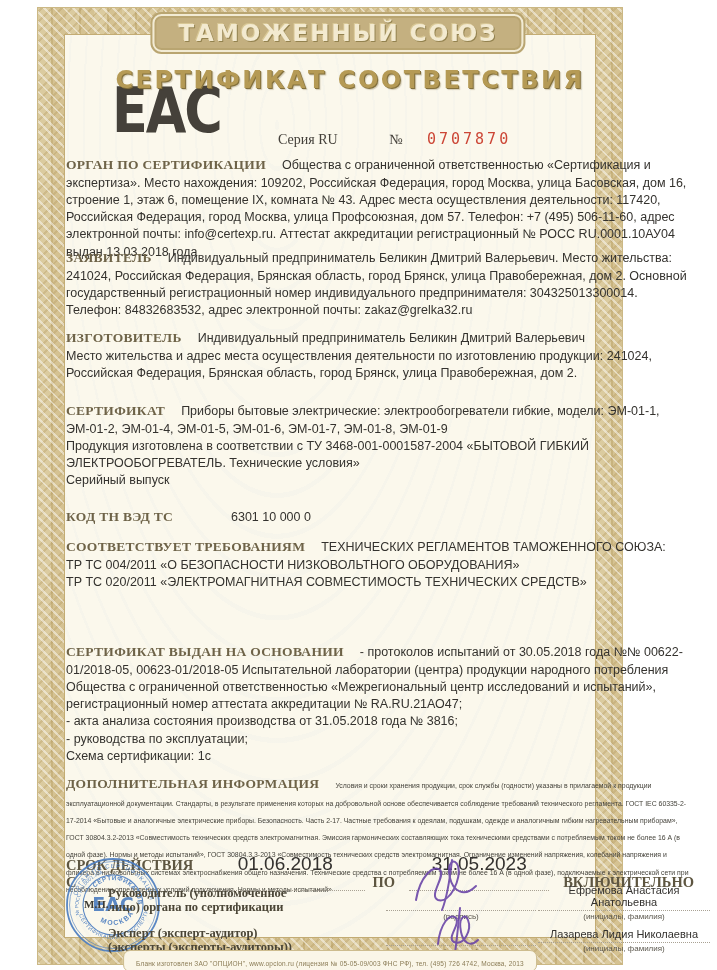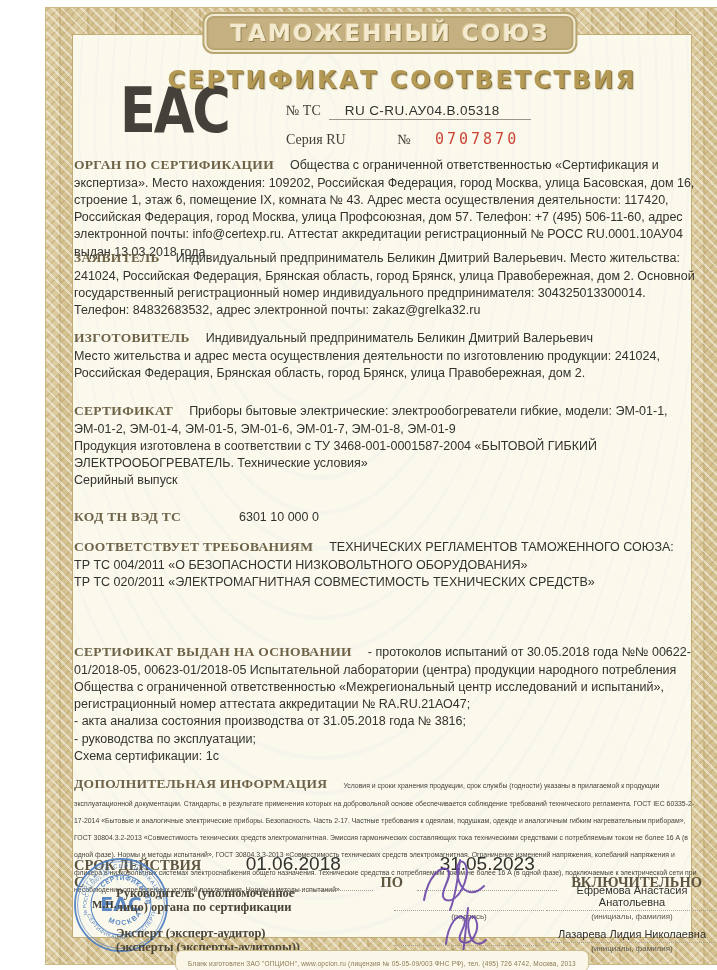--- a/index.html
+++ b/index.html
@@ -1,19 +1,19 @@
 <!DOCTYPE html>
 <html><head>
 <meta charset="utf-8">
 <style>
   html,body{margin:0;padding:0;}
   .page{position:relative;width:717px;height:970px;background:#ffffff;overflow:hidden;
         font-family:"Liberation Sans",sans-serif;}
   
-  .cert{position:absolute;left:46px;top:8px;width:672px;height:956px;
+  .cert{position:absolute;left:38px;top:8px;width:584px;height:956px;
         background:
           repeating-linear-gradient(45deg, rgba(255,255,255,.45) 0 2px, rgba(255,255,255,0) 2px 7px),
           repeating-linear-gradient(-45deg, rgba(181,154,97,.35) 0 2px, rgba(181,154,97,0) 2px 7px),
           repeating-linear-gradient(90deg, #dbcb9f 0 13px, #c8b37e 13px 15px, #d5c292 15px 28px),
           #d2c08c;
         box-shadow:0 0 0 1px #cbb885;}
   .cert-inner{position:absolute;left:26px;top:26px;right:26px;bottom:26px;
         background:#fbf8ec;border:1px solid #c3ac74;
         background-image:repeating-radial-gradient(ellipse at 40% 10%, rgba(150,178,216,.045) 0 2px, rgba(0,0,0,0) 2px 16px);}
   
@@ -81,23 +81,20 @@
     <div class="cert-inner"></div>
 
     <div class="banner">
       <span>ТАМОЖЕННЫЙ СОЮЗ</span>
     </div>
 
     <div class="eac-logo">ЕАС</div>
 
     <div class="cert-title">СЕРТИФИКАТ СООТВЕТСТВИЯ</div>
 
-    <div class="num-row">
-      <span>№ ТС</span><span class="num-value">RU C-RU.АУ04.В.05318</span>
-    </div>
 
     <div class="series-row">
       <span>Серия RU</span><span class="series-no">№</span><span class="series-value">0707870</span>
     </div>
 
     <div class="sec" style="top:148px;">
       <span class="sec-label">ОРГАН ПО СЕРТИФИКАЦИИ</span><span class="sec-text">Общества с ограниченной ответственностью «Сертификация и экспертиза». Место нахождения: 109202, Российская Федерация, город Москва, улица Басовская, дом 16, строение 1, этаж 6, помещение IX, комната № 43. Адрес места осуществления деятельности: 117420, Российская Федерация, город Москва, улица Профсоюзная, дом 57. Телефон: +7 (495) 506-11-60, адрес электронной почты: info@certexp.ru. Аттестат аккредитации регистрационный № РОСС RU.0001.10АУ04 выдан 13.03.2018 года</span>
     </div>
 
     <div class="sec" style="top:241px;">

